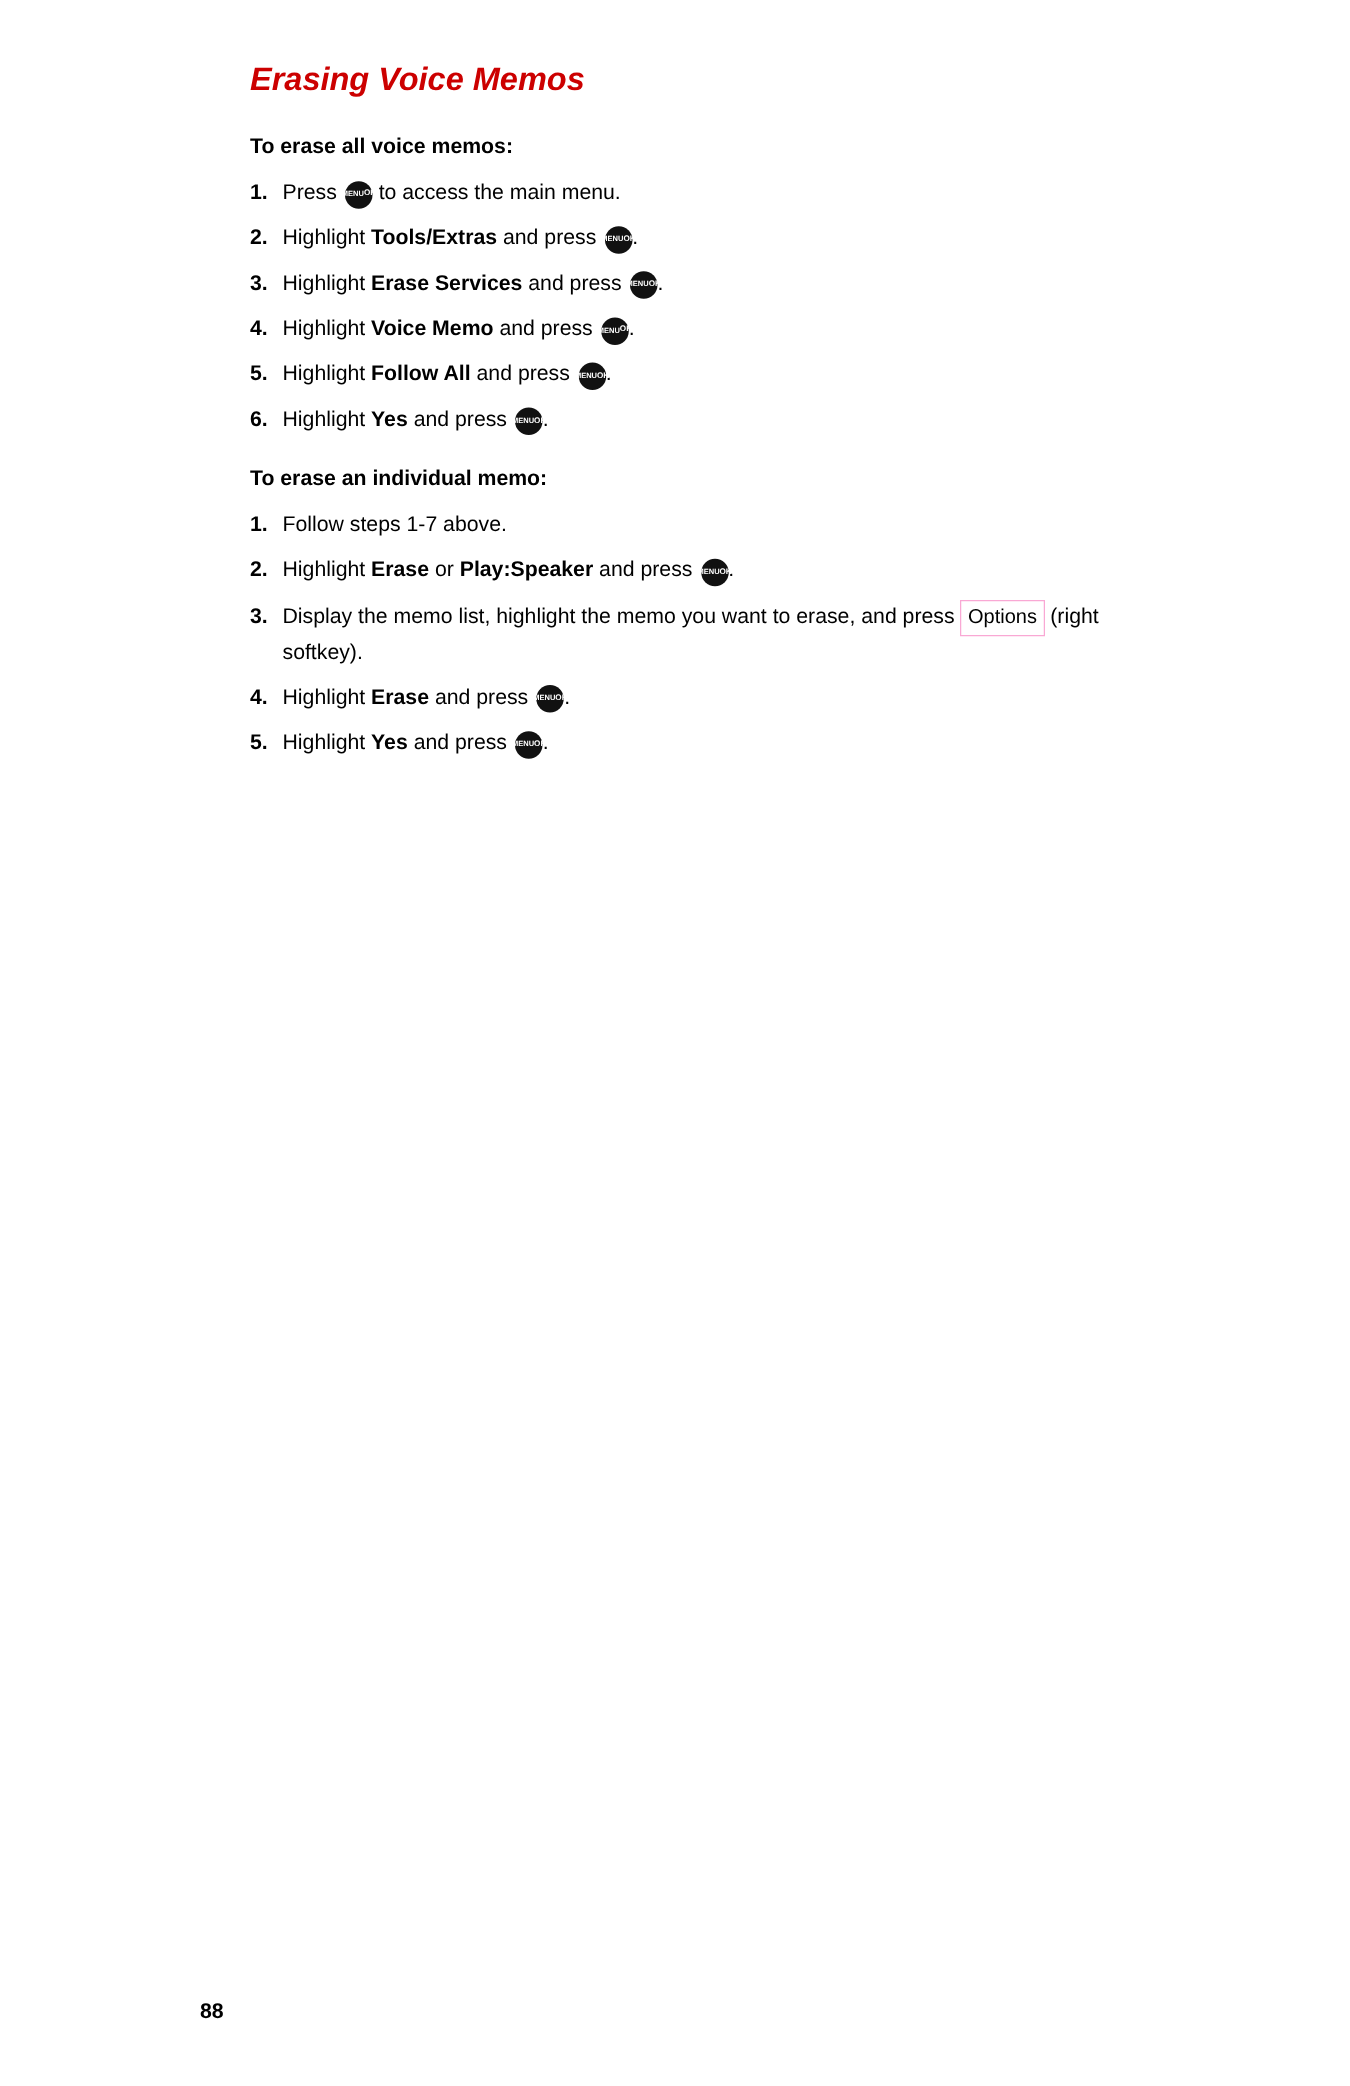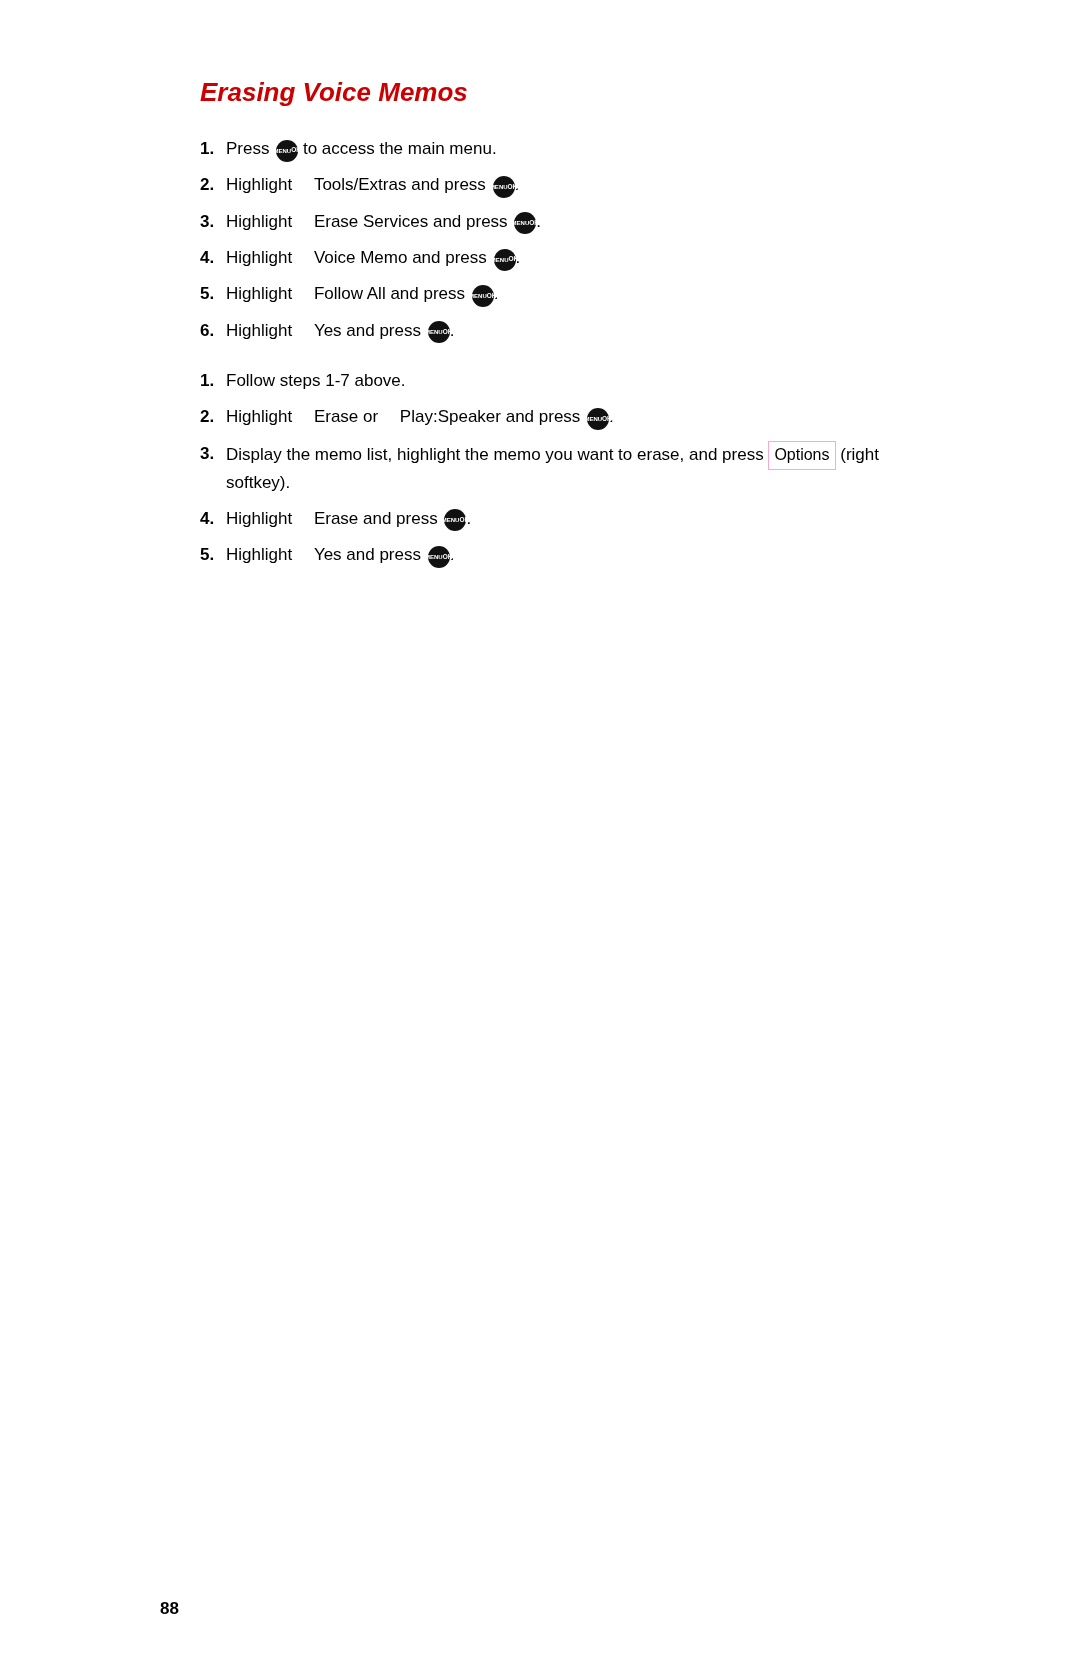--- a/index.html
+++ b/index.html
@@ -13,21 +13,21 @@
       font-family: Arial, Helvetica, sans-serif;
       width: 1080px;
       min-height: 1669px;
       position: relative;
     }
 
     .page-container {
       width: 1080px;
       min-height: 1669px;
       background: #ffffff;
-      padding: 77px 160px 80px 200px;
+      padding: 48px 160px 80px 200px;
       position: relative;
     }
 
     .section-title {
       color: #cc0000;
       font-size: 26px;
       font-weight: bold;
       font-style: italic;
       margin-bottom: 28px;
     }
@@ -55,22 +55,21 @@
       font-weight: bold;
       min-width: 26px;
       flex-shrink: 0;
     }
 
     .step-content {
       flex: 1;
     }
 
     .bold-text {
-      font-weight: normal;
-      margin-left: 17px;
+      font-weight: bold;
     }
 
     .menu-icon {
       display: inline-flex;
       align-items: center;
       justify-content: center;
       background: #111111;
       color: #ffffff;
       border-radius: 50%;
       width: 22px;
@@ -116,20 +115,21 @@
       margin-top: 42px;
     }
   </style>
 </head>
 <body>
 
 <div class="page-container">
 
   <h1 class="section-title">Erasing Voice Memos</h1>
 
+  <p class="subsection-label">To erase all voice memos:</p>
 
   <ol class="instruction-list">
 
     <li>
       <span class="step-num"><strong>1.</strong></span>
       <span class="step-content">
         Press <span class="menu-icon">
             <span class="icon-top">MENU</span>
             <span class="icon-bottom">OK</span>
           </span> to access the main menu.
@@ -181,20 +181,21 @@
       <span class="step-content">
         Highlight <span class="bold-text">Yes</span> and press <span class="menu-icon">
             <span class="icon-top">MENU</span>
             <span class="icon-bottom">OK</span>
           </span>.
       </span>
     </li>
 
   </ol>
 
+  <p class="subsection-label">To erase an individual memo:</p>
 
   <ol class="instruction-list">
 
     <li>
       <span class="step-num"><strong>1.</strong></span>
       <span class="step-content">
         Follow steps 1-7 above.
       </span>
     </li>
 

